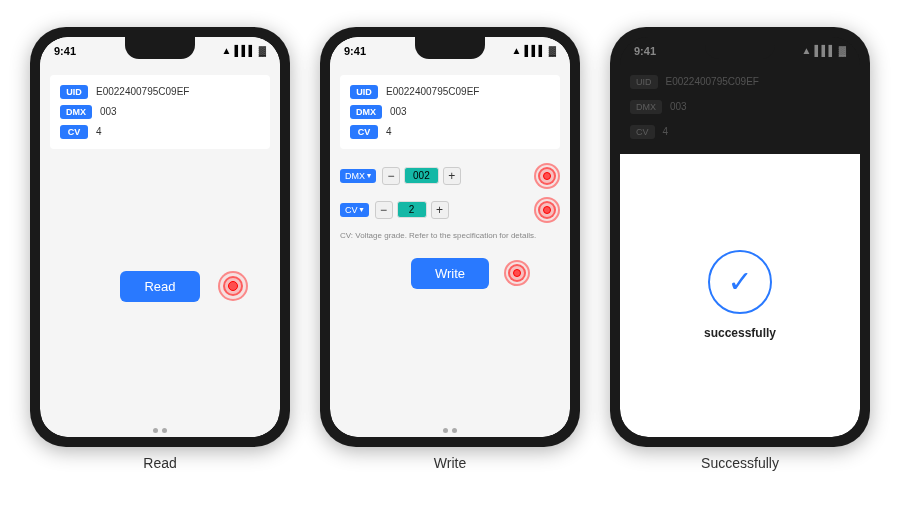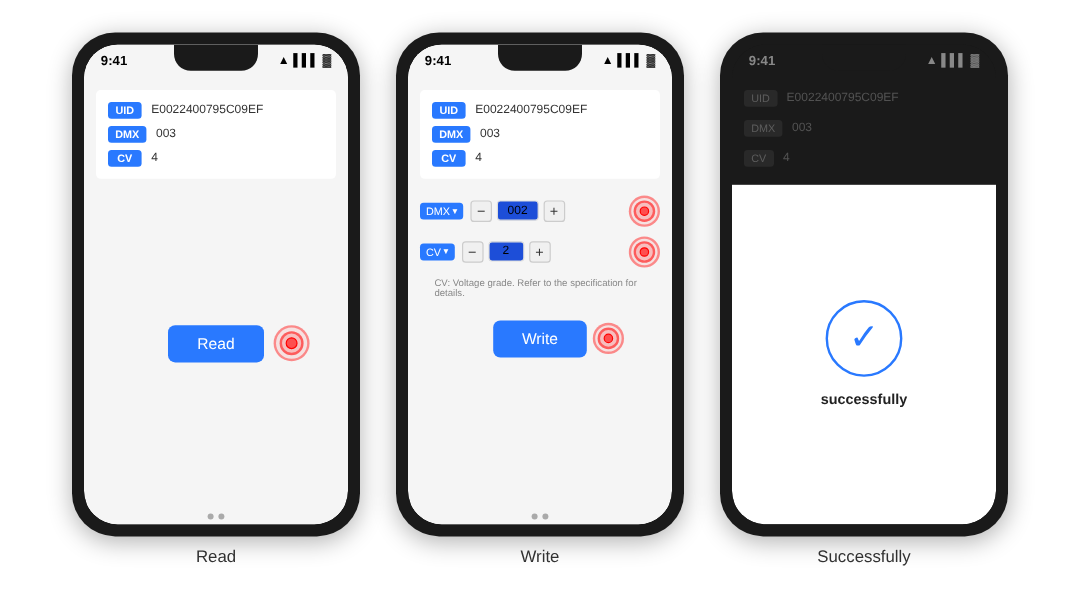--- a/index.html
+++ b/index.html
@@ -32,21 +32,21 @@
     }
 
     .phone-label {
       font-size: 14px;
       color: #333;
       font-weight: 400;
     }
 
     
     .phone-frame {
-      width: 240px;
+      width: 260px;
       height: 420px;
       background: #1a1a1a;
       border-radius: 36px;
       padding: 10px;
       box-shadow: 0 4px 20px rgba(0,0,0,0.3);
       position: relative;
     }
 
     .phone-screen {
       width: 100%;
@@ -224,34 +224,33 @@
       background: #f0f0f0;
       font-size: 12px;
       display: flex;
       align-items: center;
       justify-content: center;
       cursor: pointer;
       color: #333;
     }
 
     .ctrl-value {
-      background: #1d4ed8;
+      background: #14b8a6;
       border: 1px solid #ddd;
       border-radius: 3px;
       font-size: 10px;
       padding: 2px 8px;
       min-width: 30px;
       text-align: center;
     }
 
     .helper-text {
       font-size: 8px;
       color: #888;
       margin-bottom: 8px;
-      margin-left: 12px;
     }
 
     .write-button-area {
       display: flex;
       justify-content: center;
       position: relative;
       margin-top: 4px;
     }
 
     .dark-info-row {

